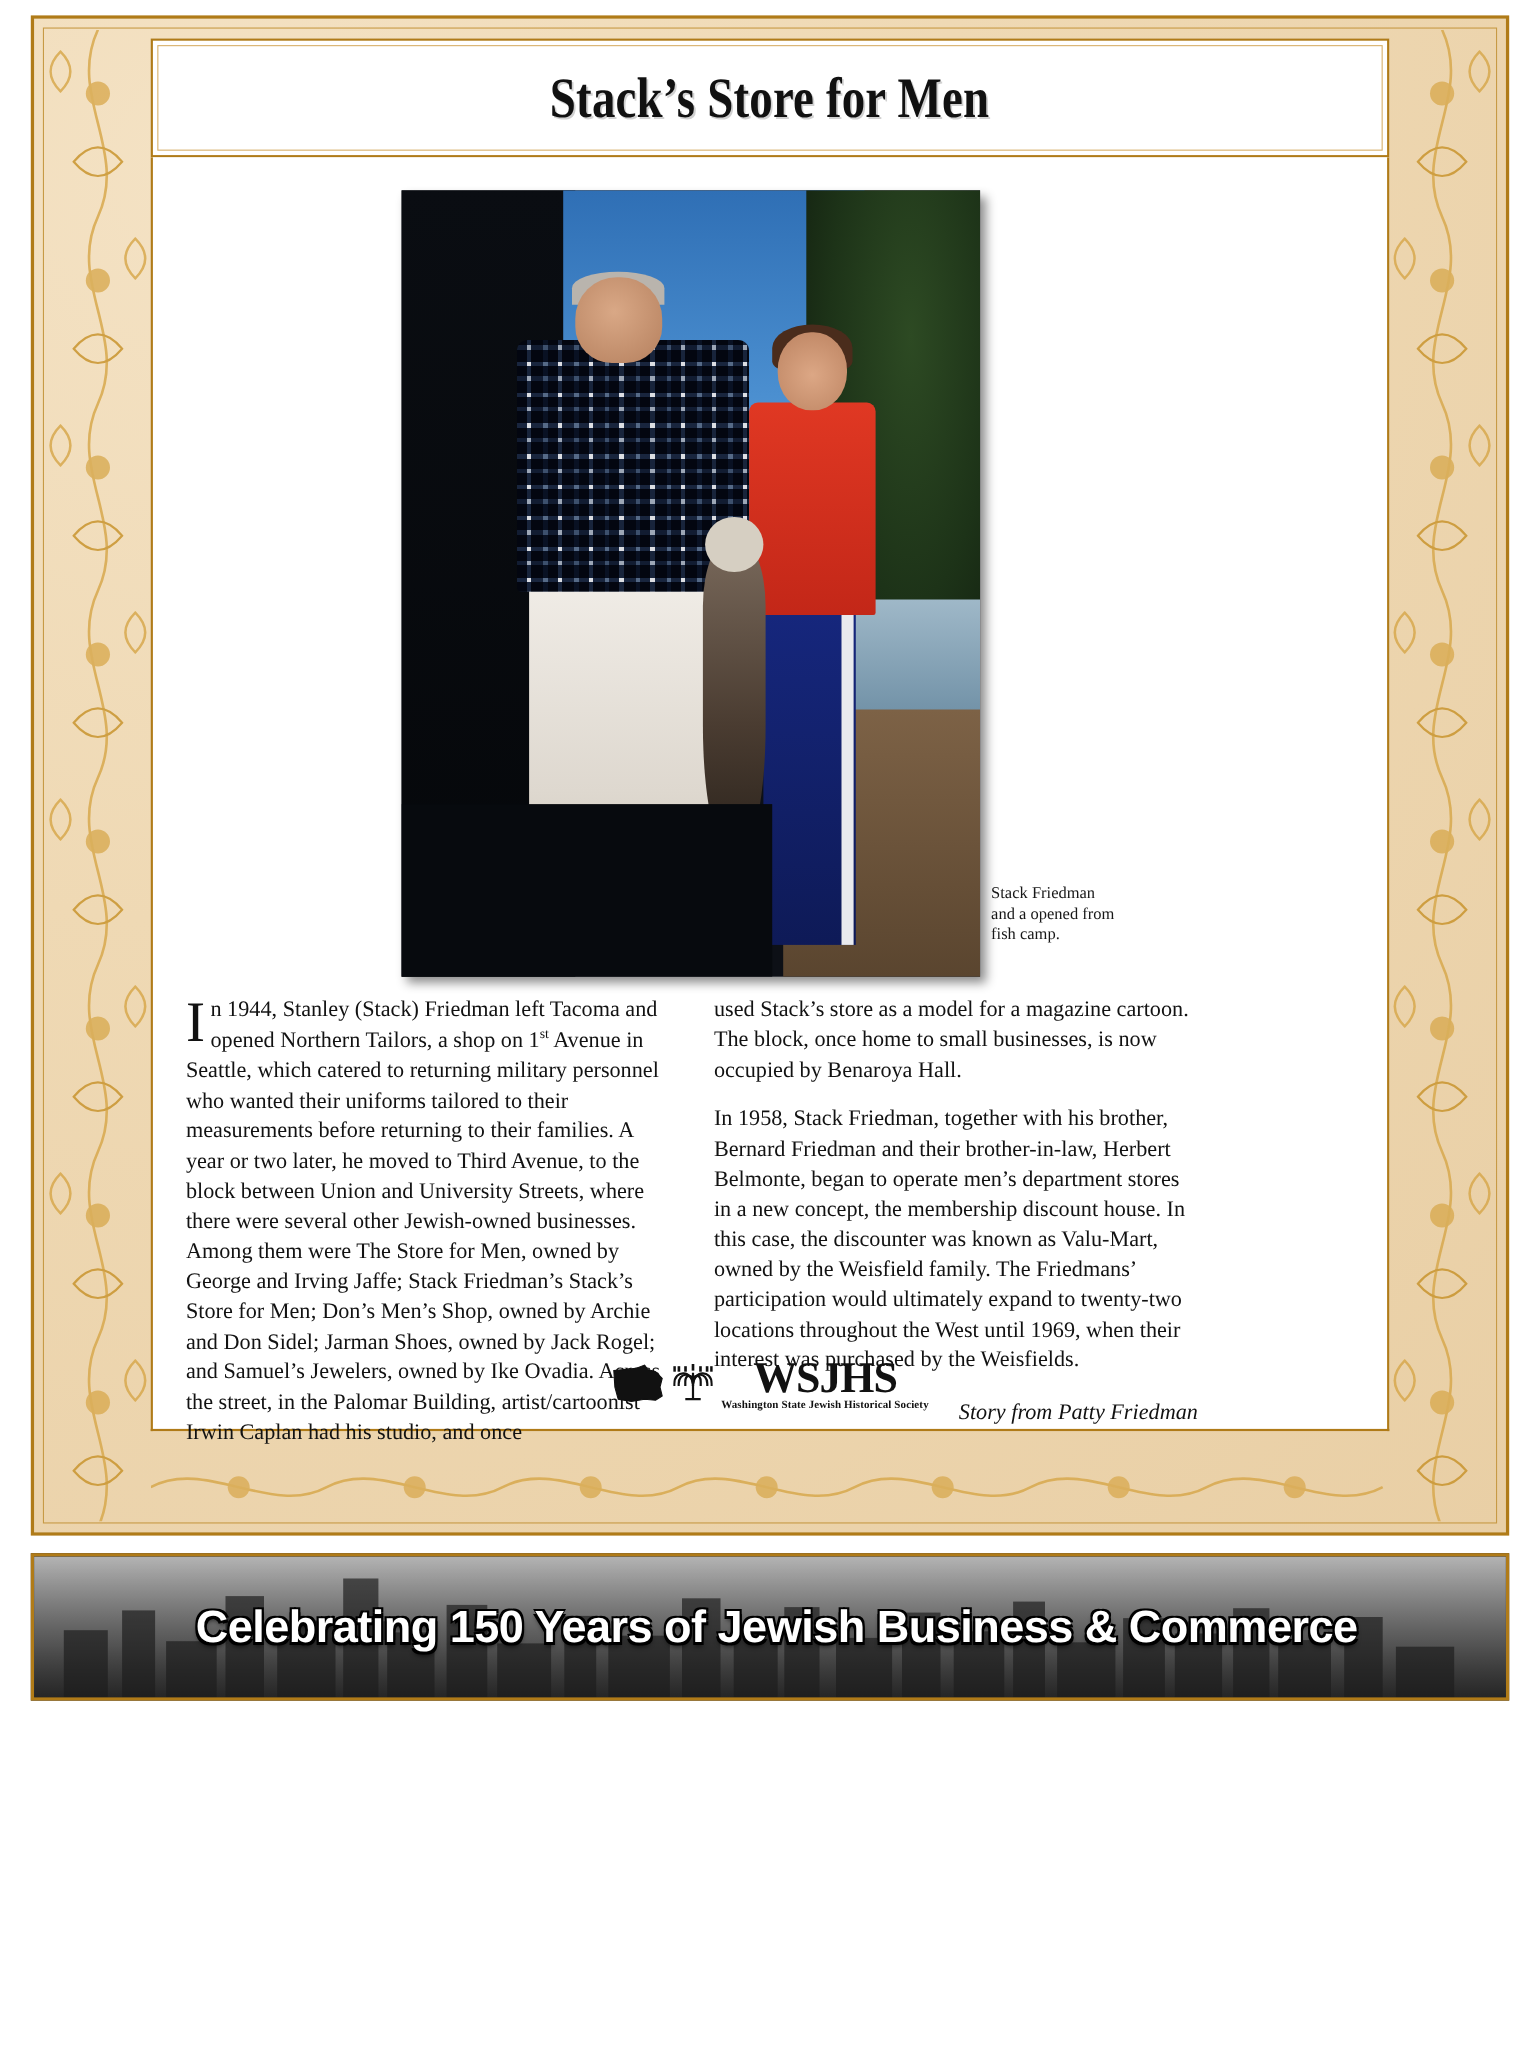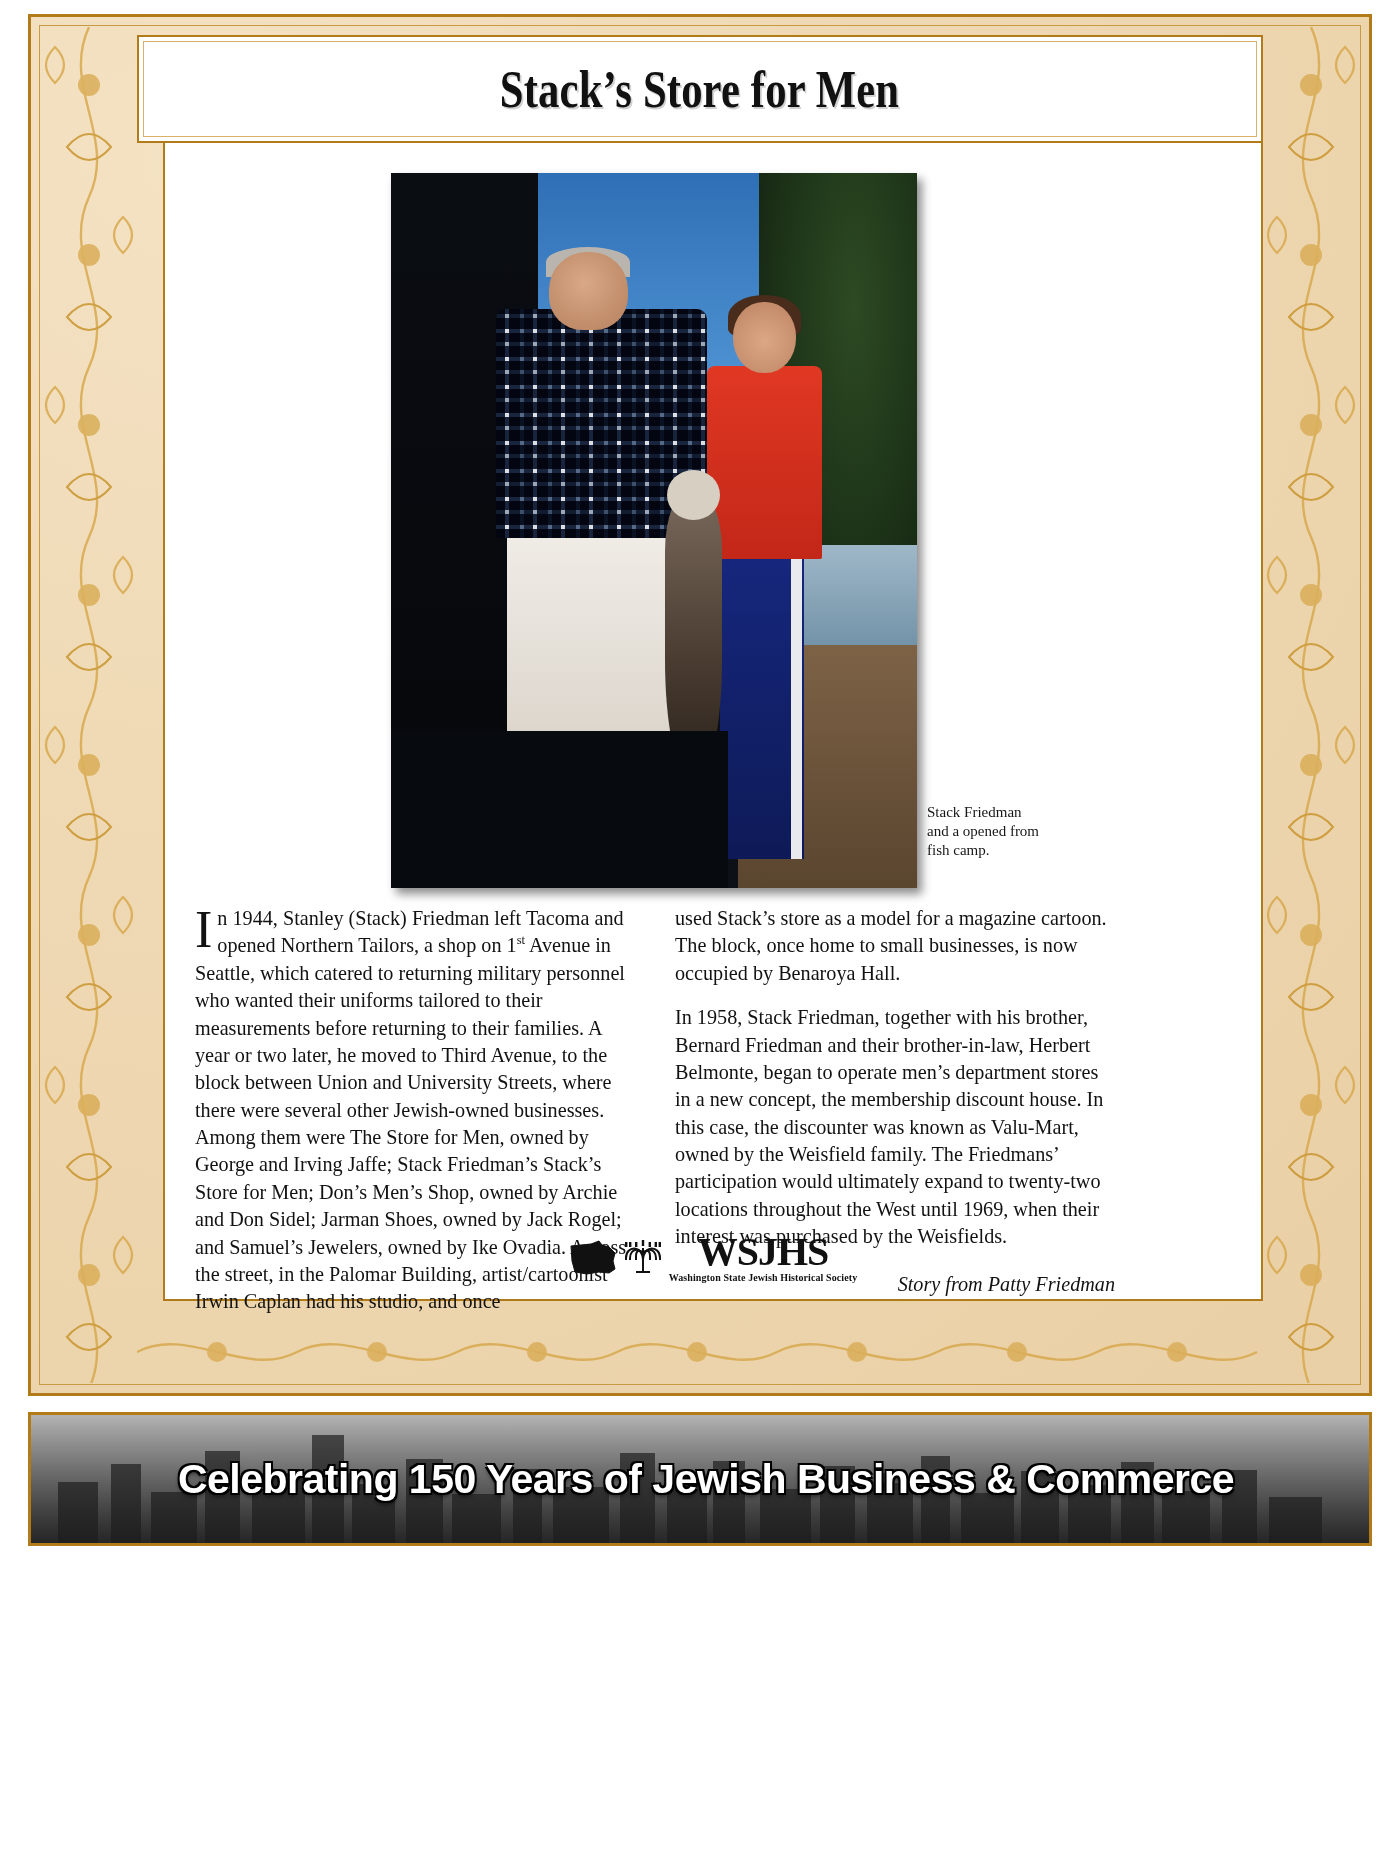--- a/index.html
+++ b/index.html
@@ -65,21 +65,20 @@
 
   
   .content{
     position:absolute;
     left:106px; top:126px; right:106px; bottom:92px;
     background:#ffffff;
     border-left:2px solid #b07b18;
     border-right:2px solid #b07b18;
     border-bottom:2px solid #b07b18;
     box-sizing:border-box;
-    margin-left:26px;
   }
 
   
   .photo-wrap{
     position:absolute;
     left:226px; top:30px;
     width:526px; height:715px;
     box-shadow:5px 6px 9px rgba(0,0,0,.45);
   }
   .photo{

